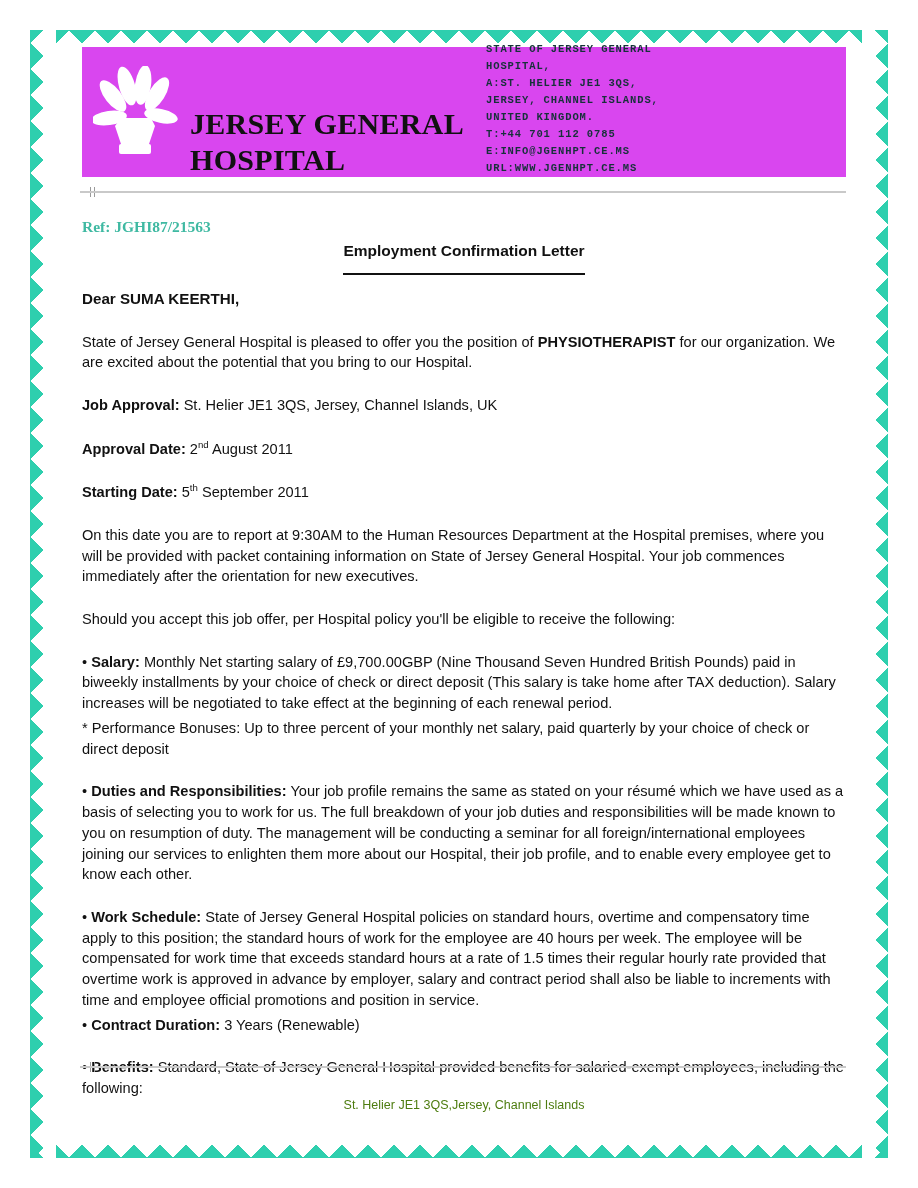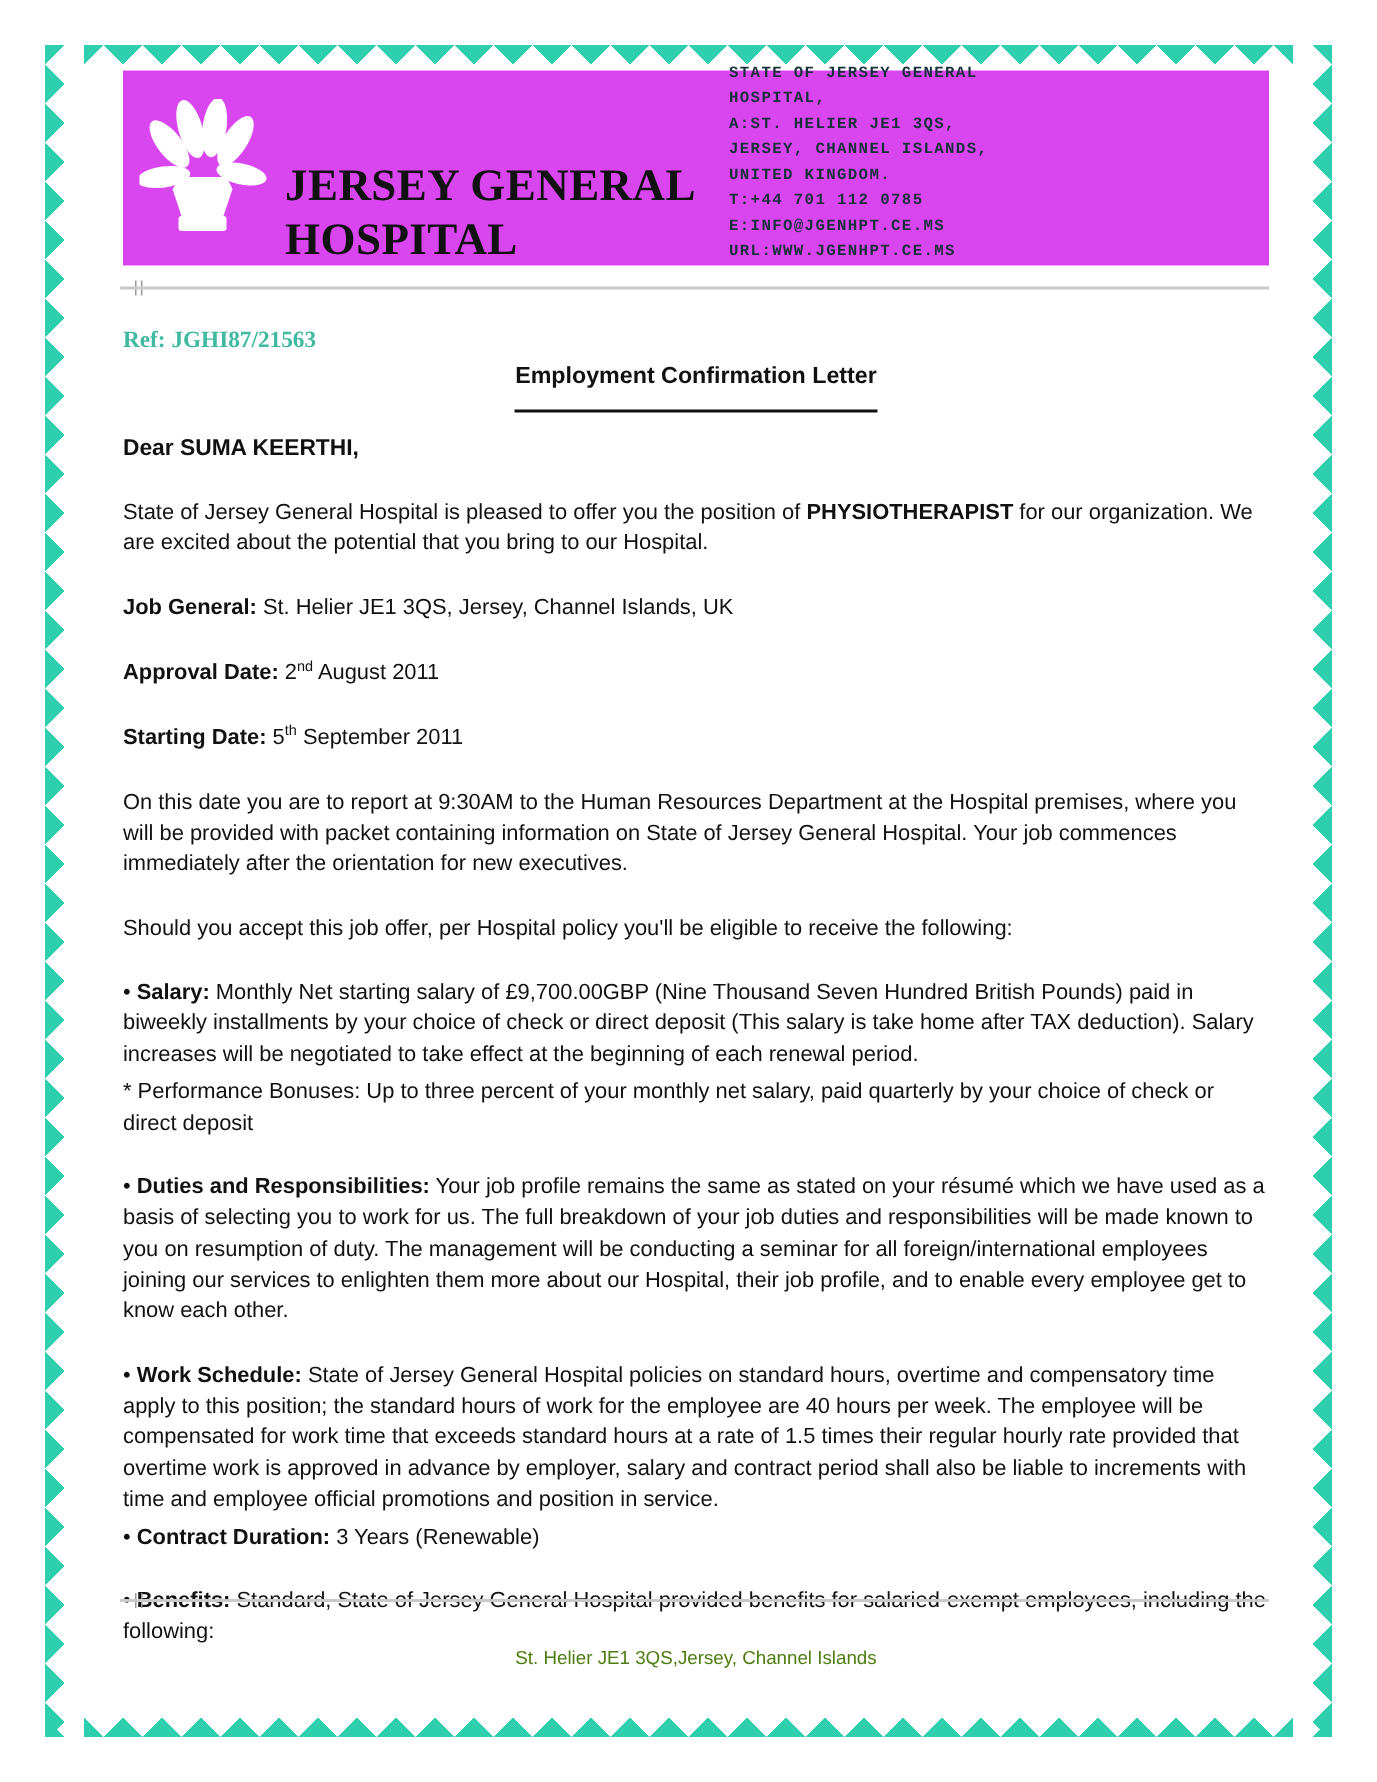--- a/index.html
+++ b/index.html
@@ -288,21 +288,21 @@
   <div class="body">
 
     <div class="ref">Ref: JGHI87/21563</div>
 
     <div class="doc-title"><span>Employment Confirmation Letter</span></div>
 
     <div class="salutation">Dear SUMA KEERTHI,</div>
 
     <p class="para"><span>State of Jersey General Hospital is pleased to offer you the position of </span><span class="lbl">PHYSIOTHERAPIST</span><span> for our organization. We are excited about the potential that you bring to our Hospital.</span></p>
 
-    <p class="para"><span class="lbl">Job General:</span><span> St. Helier JE1 3QS, Jersey, Channel Islands, UK</span></p>
+    <p class="para"><span class="lbl">Job Approval:</span><span> St. Helier JE1 3QS, Jersey, Channel Islands, UK</span></p>
 
     <p class="para"><span class="lbl">Approval Date:</span><span> 2</span><sup>nd</sup><span> August 2011</span></p>
 
     <p class="para"><span class="lbl">Starting Date:</span><span> 5</span><sup>th</sup><span> September 2011</span></p>
 
     <p class="para">On this date you are to report at 9:30AM to the Human Resources Department at the Hospital premises, where you will be provided with packet containing information on State of Jersey General Hospital. Your job commences immediately after the orientation for new executives.</p>
 
     <p class="para">Should you accept this job offer, per Hospital policy you'll be eligible to receive the following:</p>
 
     <p class="tight"><span>• </span><span class="lbl">Salary:</span><span> Monthly Net starting salary of £9,700.00GBP (Nine Thousand Seven Hundred British Pounds) paid in biweekly installments by your choice of check or direct deposit (This salary is take home after TAX deduction). Salary increases will be negotiated to take effect at the beginning of each renewal period.</span></p>

